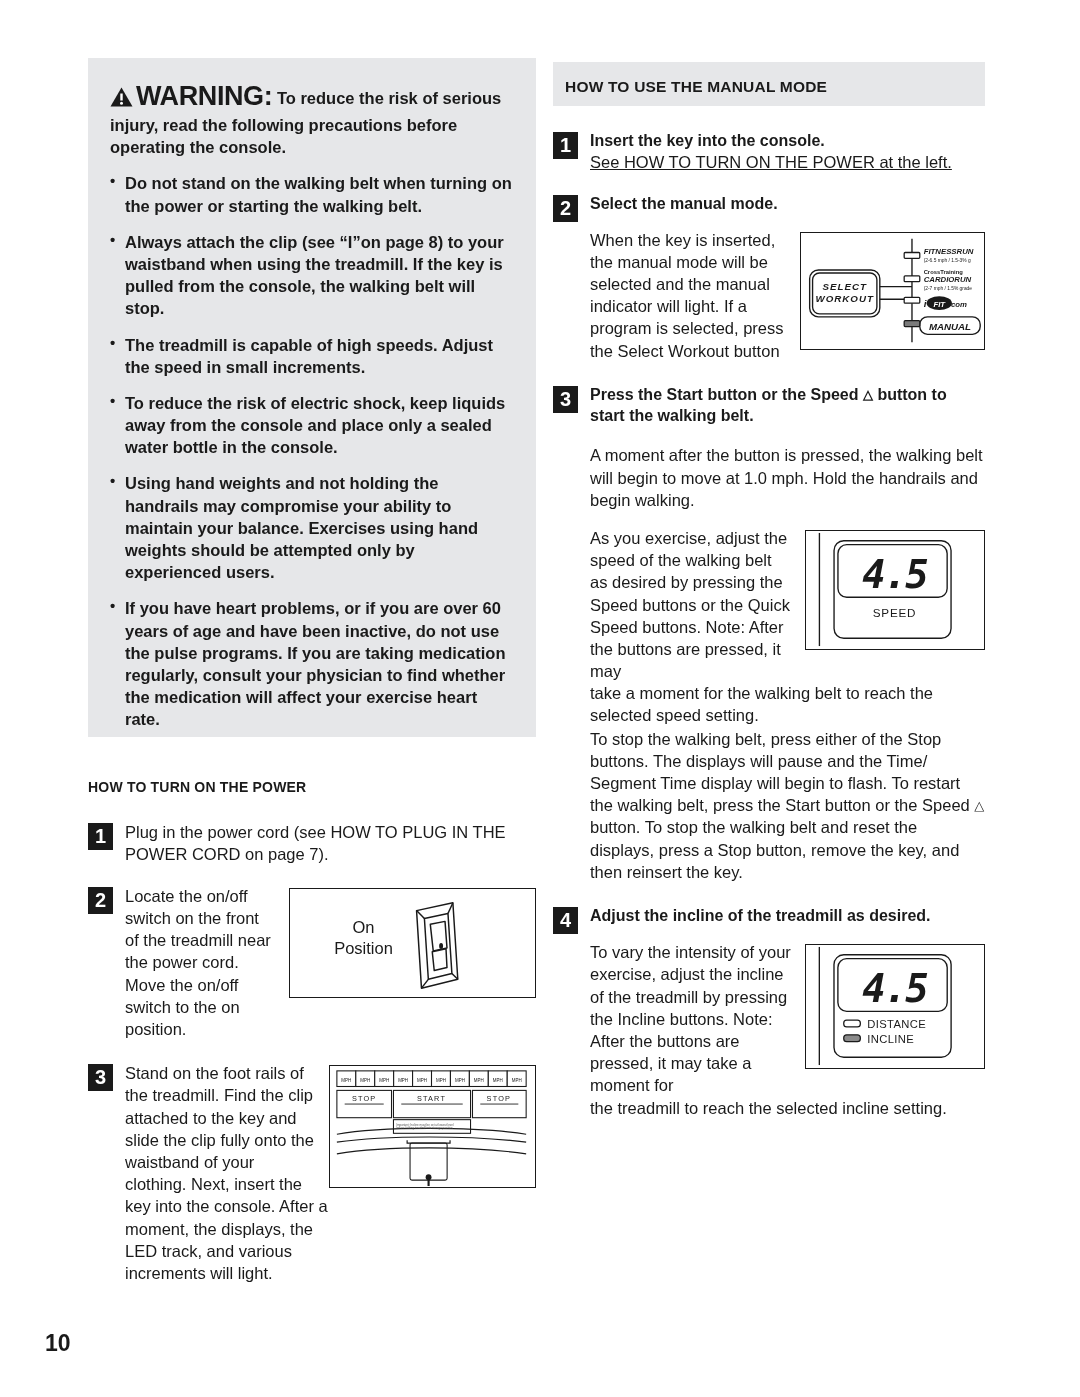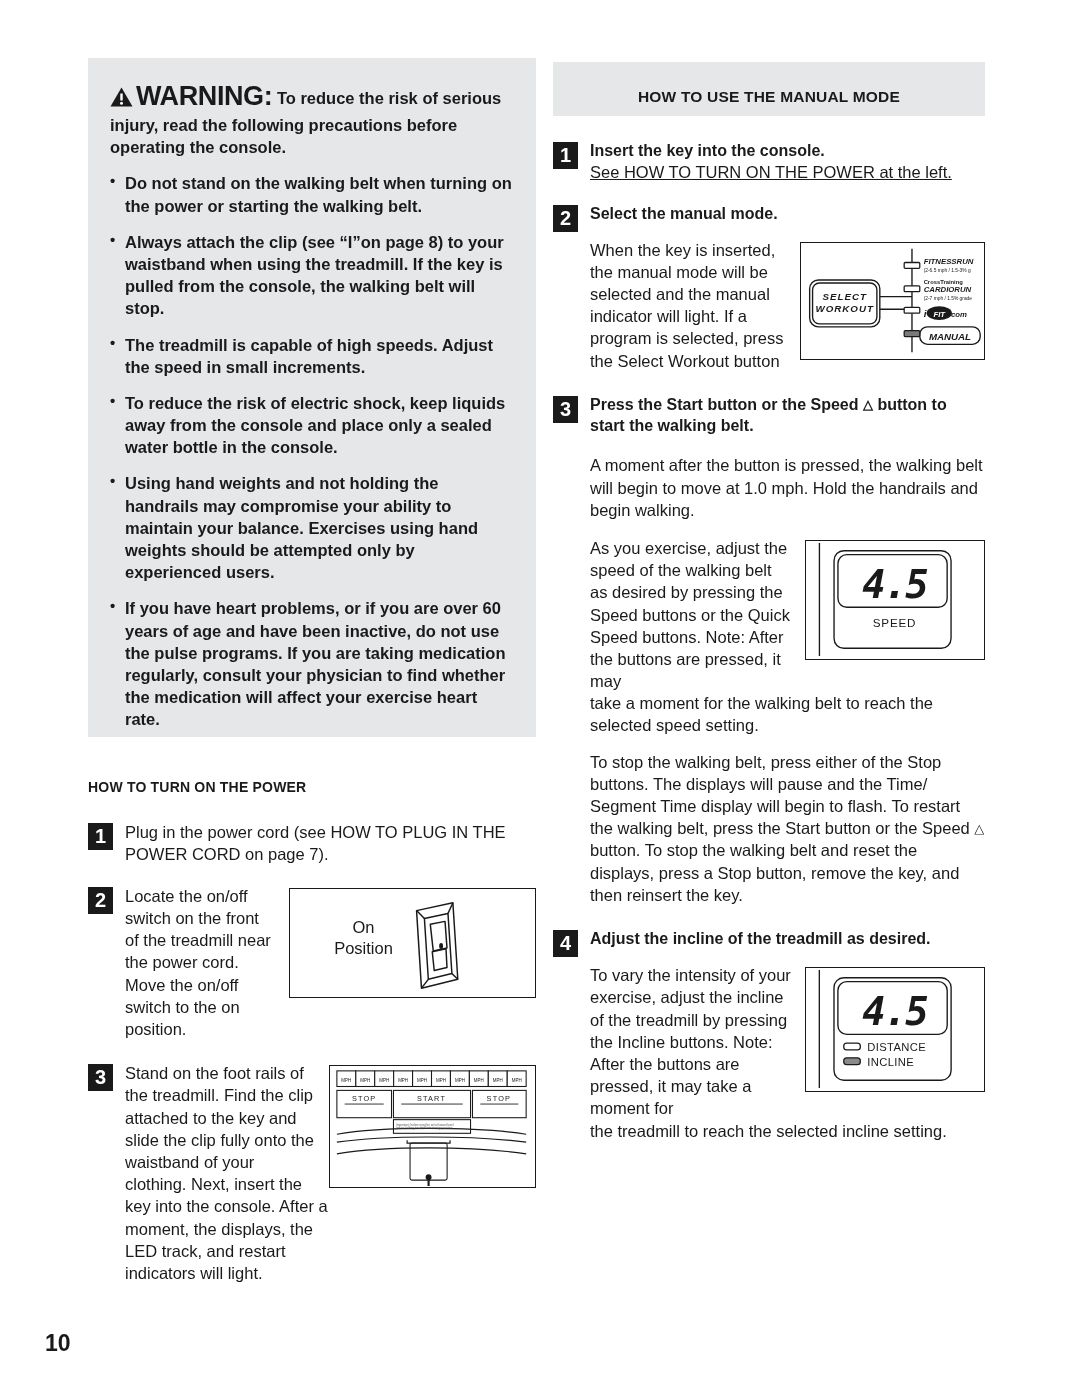--- a/index.html
+++ b/index.html
@@ -93,24 +93,23 @@
     font-size: 14px;
     font-weight: bold;
     letter-spacing: 0.2px;
     margin: 0;
   }
   .sec-head-bar {
     background: #e6e7e9;
     font-size: 15.5px;
     font-weight: bold;
     letter-spacing: 0.2px;
-    padding: 26px 12px 10px 12px;
+    padding: 16px 12px 10px 12px;
     box-sizing: border-box;
     width: 432px;
-    text-align: center;
   }
 
   
   .step {
     position: relative;
     padding-left: 37px;
   }
   .step-num {
     position: absolute;
     left: 0;
@@ -310,21 +309,21 @@
               <line x1="72" y1="39" x2="135" y2="39"></line>
               <line x1="153" y1="39" x2="192" y2="39"></line>
             </g>
             <g fill="#555" font-family="Liberation Sans, sans-serif" font-size="3">
               <text x="67" y="61">Important: Incline must be set at lowest level</text>
               <text x="67" y="65">before folding treadmill into storage position.</text>
             </g>
           </svg>
         </div>
 
-        <p class="step-body" style="width:214px;">Stand on the foot rails of the treadmill. Find the clip attached to the key and slide the clip fully onto the waistband of your clothing. Next, insert the key into the console. After a moment, the displays, the LED track, and restart indicators will light.</p>
+        <p class="step-body" style="width:214px;">Stand on the foot rails of the treadmill. Find the clip attached to the key and slide the clip fully onto the waistband of your clothing. Next, insert the key into the console. After a moment, the displays, the LED track, and various increments will light.</p>
       </div>
     </div>
   </div>
 
   <div class="col-right">
 
     <div class="sec-head-bar">HOW TO USE THE MANUAL MODE</div>
 
     <div class="step" style="margin-top:24px;">
       <span class="step-num">1</span>
@@ -396,21 +395,21 @@
           </g>
           <text x="90" y="58" font-family="DejaVu Sans Mono, monospace" font-size="40" font-weight="bold" font-style="italic" fill="#1a1a1a" text-anchor="middle" letter-spacing="-2">4.5</text>
           <text x="90" y="88" font-family="Liberation Sans, sans-serif" font-size="12" fill="#1a1a1a" text-anchor="middle" letter-spacing="0.8">SPEED</text>
         </svg>
 
       </div>
       <p class="body-text" style="width:215px;">As you exercise, adjust the speed of the walking belt as desired by pressing the Speed buttons or the Quick Speed buttons. Note: After the buttons are pressed, it may</p>
       <p class="body-text" style="clear:both;">take a moment for the walking belt to reach the selected speed setting.</p>
     </div>
 
-    <p class="body-text indent-body" style="margin-top:14px;">
+    <p class="body-text indent-body" style="margin-top:1px;">
       <span>To stop the walking belt, press either of the Stop buttons. The displays will pause and the Time/ Segment Time display will begin to flash. To restart the walking belt, press the Start button or the Speed</span>
       <span class="tri-glyph">△</span>
       <span>button. To stop the walking belt and reset the displays, press a Stop button, remove the key, and then reinsert the key.</span>
     </p>
 
     <div class="step" style="margin-top:22px;">
       <span class="step-num">4</span>
       <p class="step-title-bold">Adjust the incline of the treadmill as desired.</p>
     </div>
 

